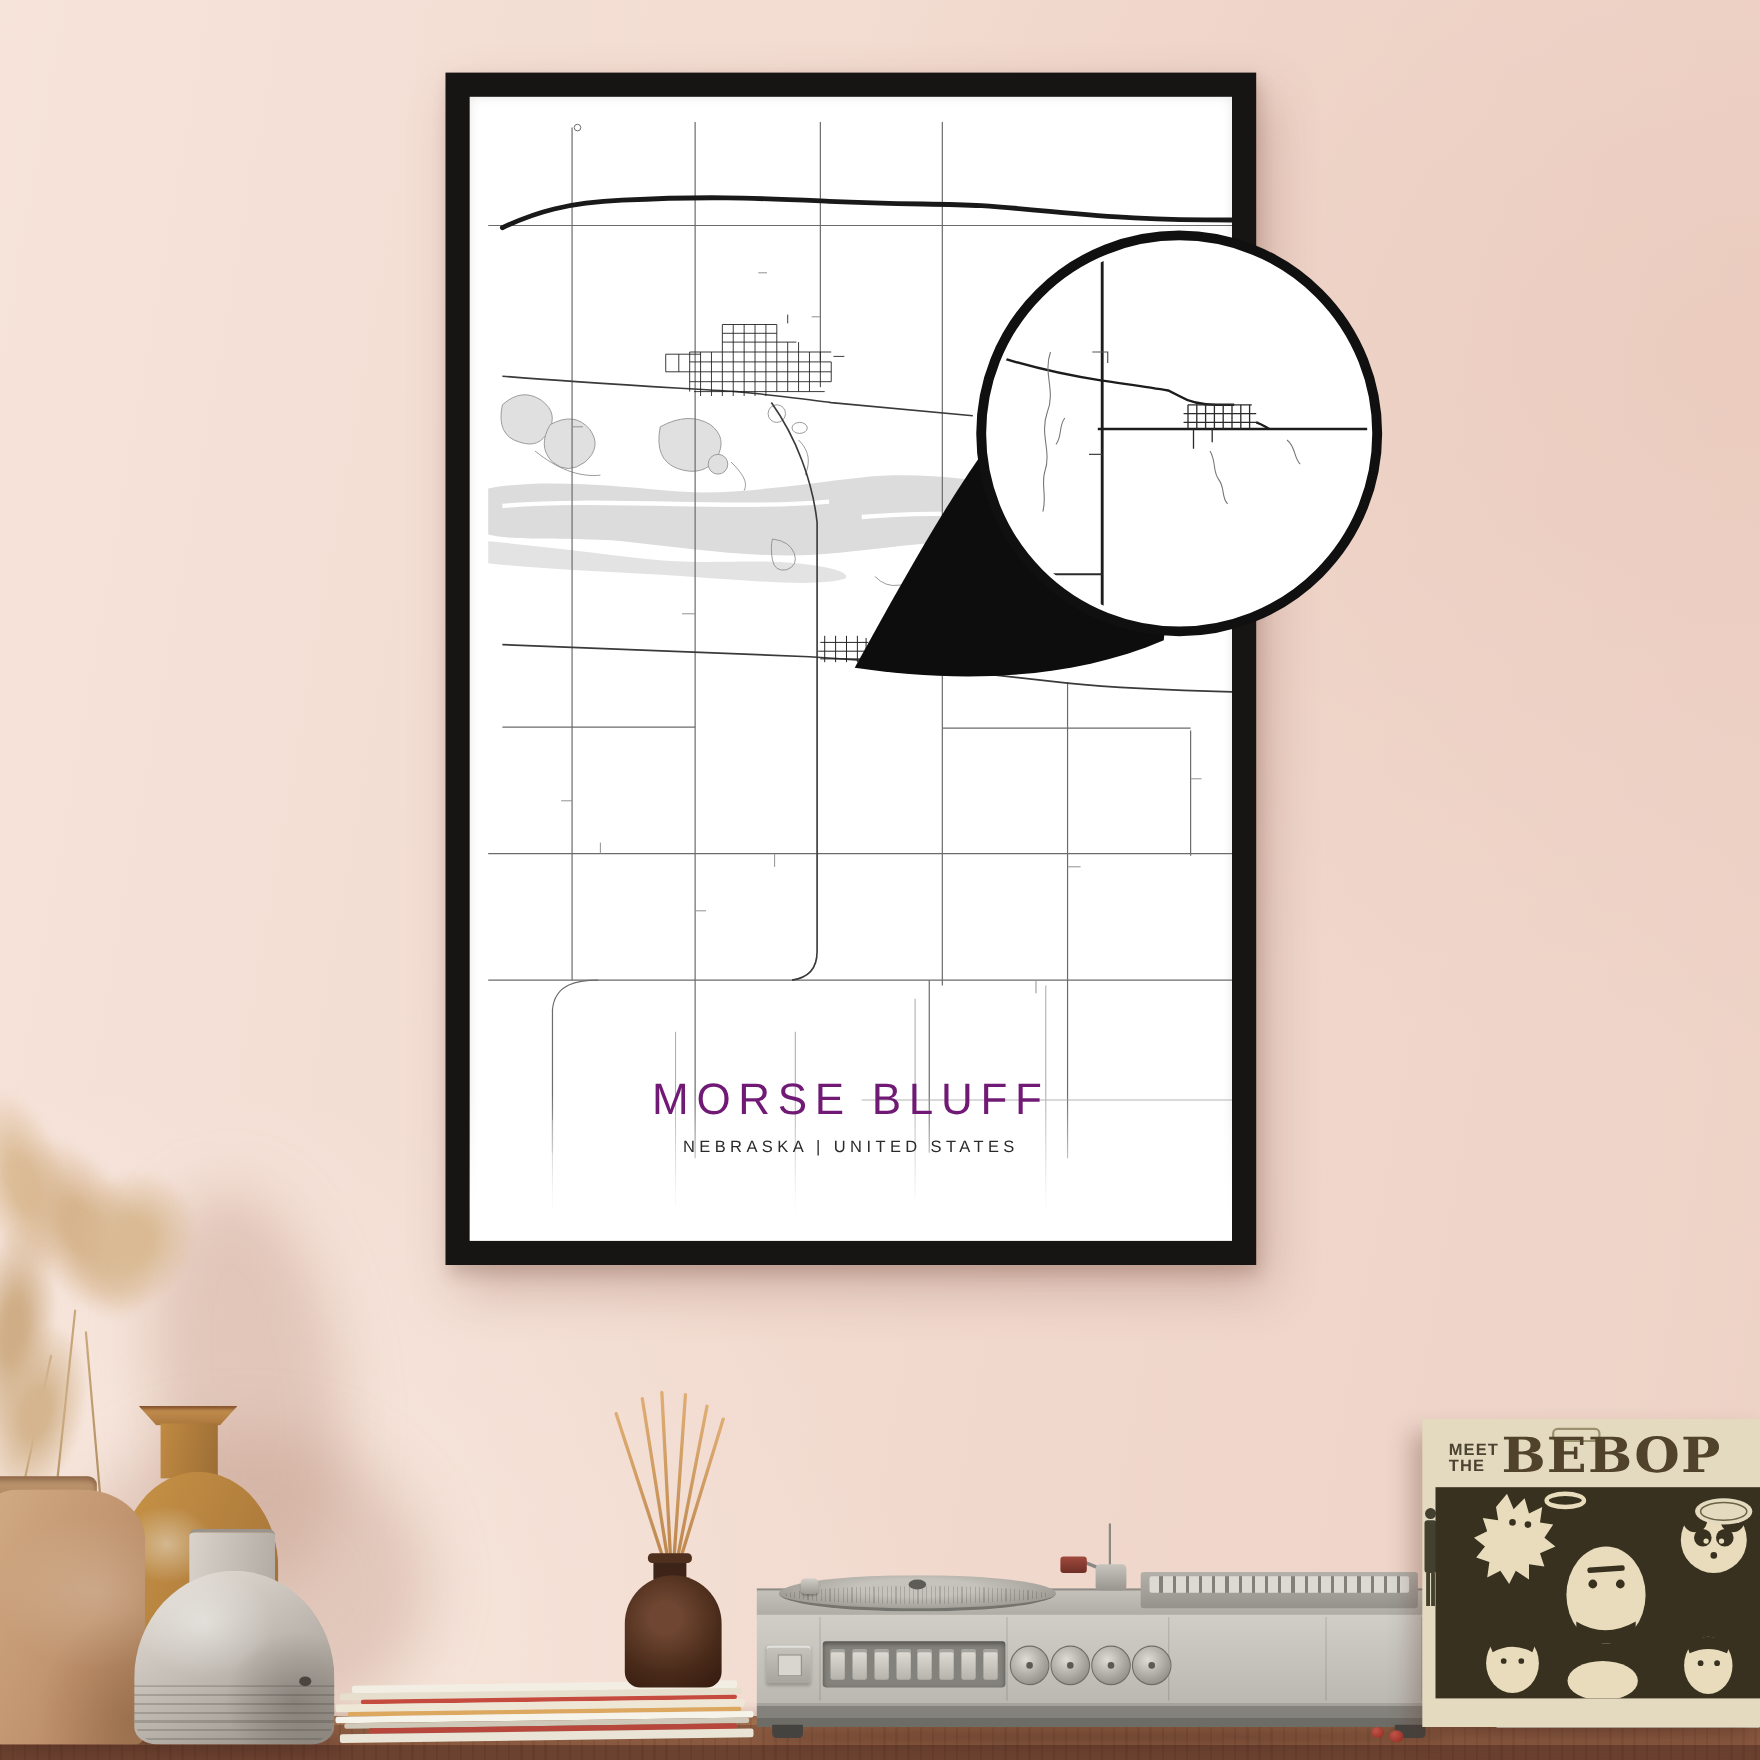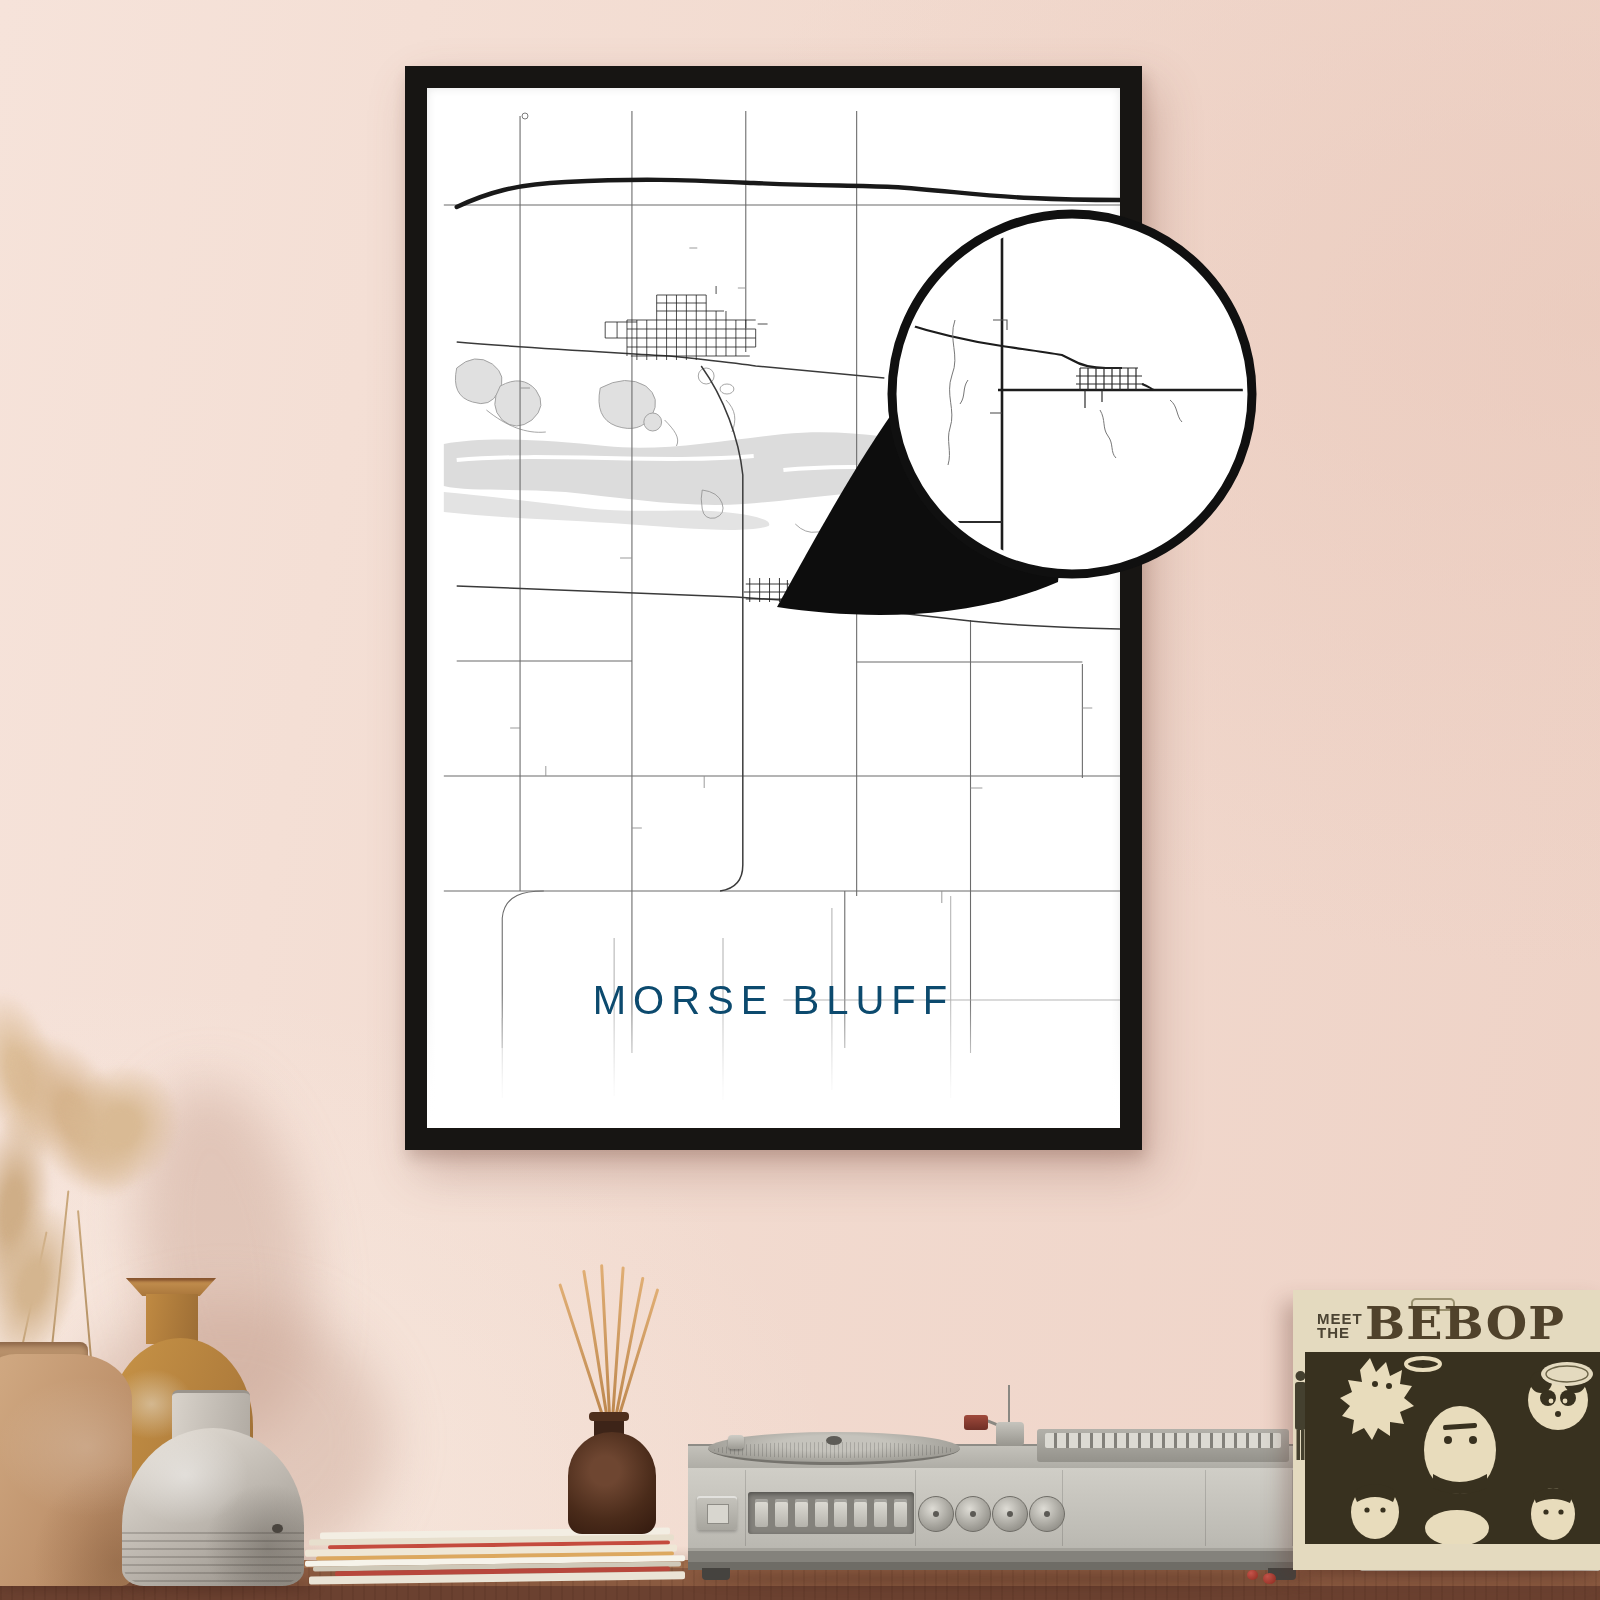--- a/index.html
+++ b/index.html
@@ -27,21 +27,21 @@
   .stem{width:2px;background:linear-gradient(#caa87c,#b08d60);border-radius:2px;}
 
   
   .frame{left:405px;top:66px;width:737px;height:1084px;background:#171513;padding:22px;box-sizing:border-box;
     box-shadow:12px 22px 44px rgba(130,80,65,.30), 3px 8px 14px rgba(100,60,45,.22);}
   .poster{position:relative;width:693px;height:1040px;background:#ffffff;overflow:hidden;
     box-shadow:inset 0 0 10px rgba(0,0,0,.10);}
   .poster-fade{left:0;top:905px;width:693px;height:135px;
     background:linear-gradient(rgba(255,255,255,0),rgba(255,255,255,.92) 70%,#fff);}
   .title-block{left:0;top:890px;width:693px;text-align:center;color:#1f1f1f;}
-  .title-main{font-size:40px;font-weight:300;letter-spacing:7px;color:#0c4a6e;}
+  .title-main{font-size:40px;font-weight:300;letter-spacing:7px;color:#701a75;}
   .title-sub{margin-top:11px;font-size:15px;font-weight:400;letter-spacing:4px;color:#2a2a2a;}
   .title-coords{margin-top:9px;font-size:14px;font-weight:400;letter-spacing:3px;color:#333;}
 
   
   .callout{left:740px;top:170px;width:540px;height:470px;z-index:30;}
 
   
   .player{left:688px;top:1378px;width:630px;height:204px;}
   .p-deck{left:0;top:66px;width:630px;height:24px;background:linear-gradient(#c3c1ba,#adaba4);border-top:2px solid #8e8c86;}
   .p-face{left:0;top:90px;width:630px;height:80px;background:linear-gradient(#d0cec7,#bab8b1);}
@@ -264,20 +264,21 @@
             <path d="M364,492 V514"></path>
         </g>
 
         <path d="M30,119 C60,105 90,96 140,94 C220,90 260,92 330,95 C400,98 430,97 470,99 C520,102 560,108 610,110 C650,112 680,112 700,112" fill="none" stroke="#191919" stroke-width="4.4" stroke-linecap="round"></path>
       </svg>
 
       <div class="abs poster-fade"></div>
 
       <div class="abs title-block">
         <div class="title-main">MORSE BLUFF</div>
+        <div class="title-sub">NEBRASKA | UNITED STATES</div>
       </div>
     </div>
   </div>
 
   <svg class="abs callout" viewBox="0 0 540 470">
     <path d="M37,437 C84,352 120,287 163,228 L335,226 L318,412 C225,452 118,449 37,437 Z" fill="#0d0d0d"></path>
     <circle cx="332" cy="224" r="180" fill="#ffffff" stroke="#101010" stroke-width="9"></circle>
     <clipPath id="cclip">
         <circle cx="332" cy="224" r="171"></circle>
       </clipPath>

